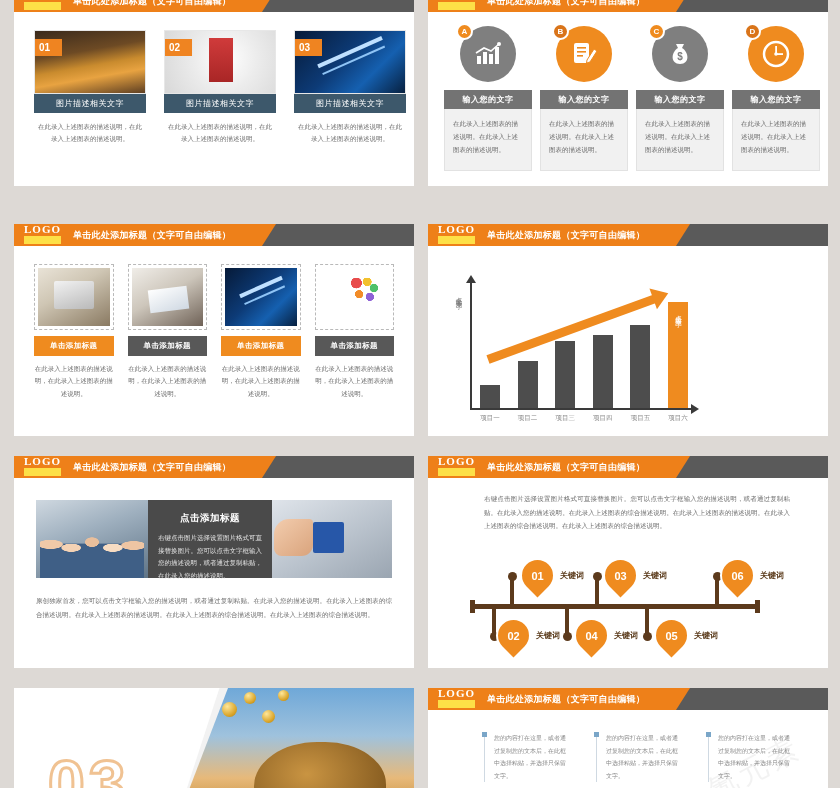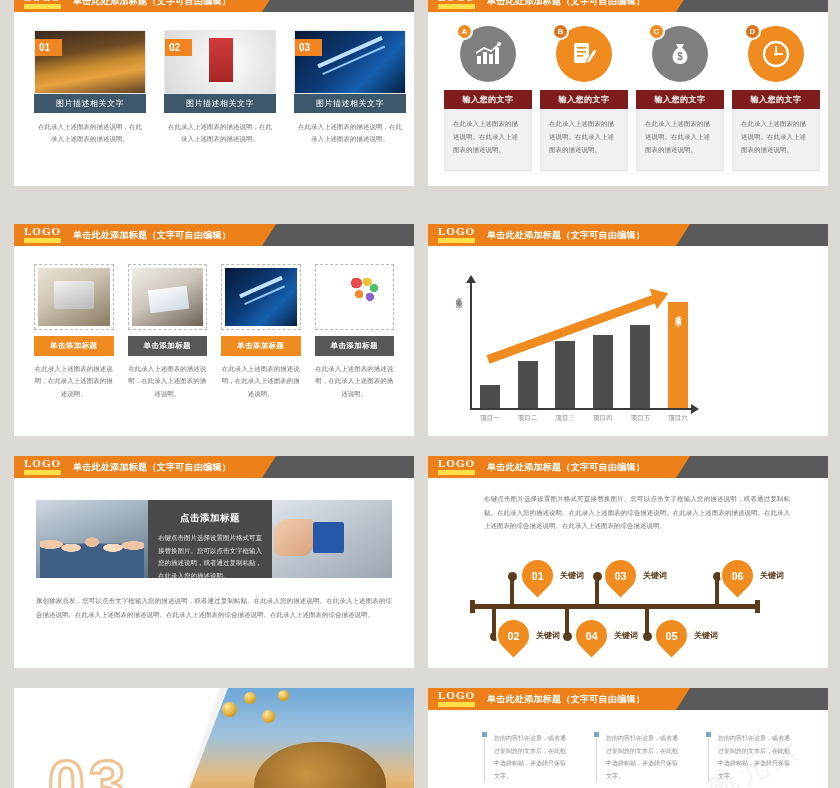--- a/index.html
+++ b/index.html
@@ -33,21 +33,21 @@
   .hdr .orangebar{
     position:absolute; left:0; top:0; width:262px; height:22px;
     background:#ee8019;
     clip-path: polygon(0 0, 100% 0, calc(100% - 14px) 100%, 0 100%);
     display:flex; align-items:center;
   }
   .hdr .logo{
     font-family:"Liberation Serif","DejaVu Serif",serif;
     font-weight:700; font-size:11px; color:#ffffff; letter-spacing:1px;
     margin-left:10px; line-height:1; position:relative; top:-1px;
-    border-bottom:5px solid #fde047; padding-bottom:1px;
+    border-bottom:8px solid #fde047; padding-bottom:1px;
   }
   .hdr .htitle{
     font-size:9px; font-weight:700; color:#ffffff; margin-left:12px;
     letter-spacing:.3px; white-space:nowrap;
   }
 
   
   .s1body{ padding:18px 20px 0 20px; display:flex; gap:18px; }
   .pcard{ width:112px; }
   .pcard .ph{
@@ -108,21 +108,21 @@
          align-items:center; justify-content:center; }
   .circ.grey{ background:#7f7f7f; }
   .circ.orange{ background:#ef8b1f; }
   .letter{
     position:absolute; left:-4px; top:-3px; width:17px; height:17px; border-radius:50%;
     background:#ef8b1f; border:2px solid #ffffff; color:#fff; font-size:8px;
     font-weight:700; display:flex; align-items:center; justify-content:center;
   }
   .letter.on-orange{ background:#d9741a; }
   .ilabel{
-    width:88px; text-align:center; background:#7f1d1d; color:#ffffff;
+    width:88px; text-align:center; background:#737373; color:#ffffff;
     font-size:8px; font-weight:700; padding:4px 16px; letter-spacing:.5px;
   }
   .ibox{
     width:88px; background:#f1f1f1; border:1px solid #e2e2e2; border-top:none;
     font-size:6.5px; color:#6b6b6b; line-height:2; padding:8px 8px 14px 8px;
   }
 
   
   .s3body{ padding:18px 20px 0 20px; display:flex; gap:14px; }
   .tcol{ width:84px; }

